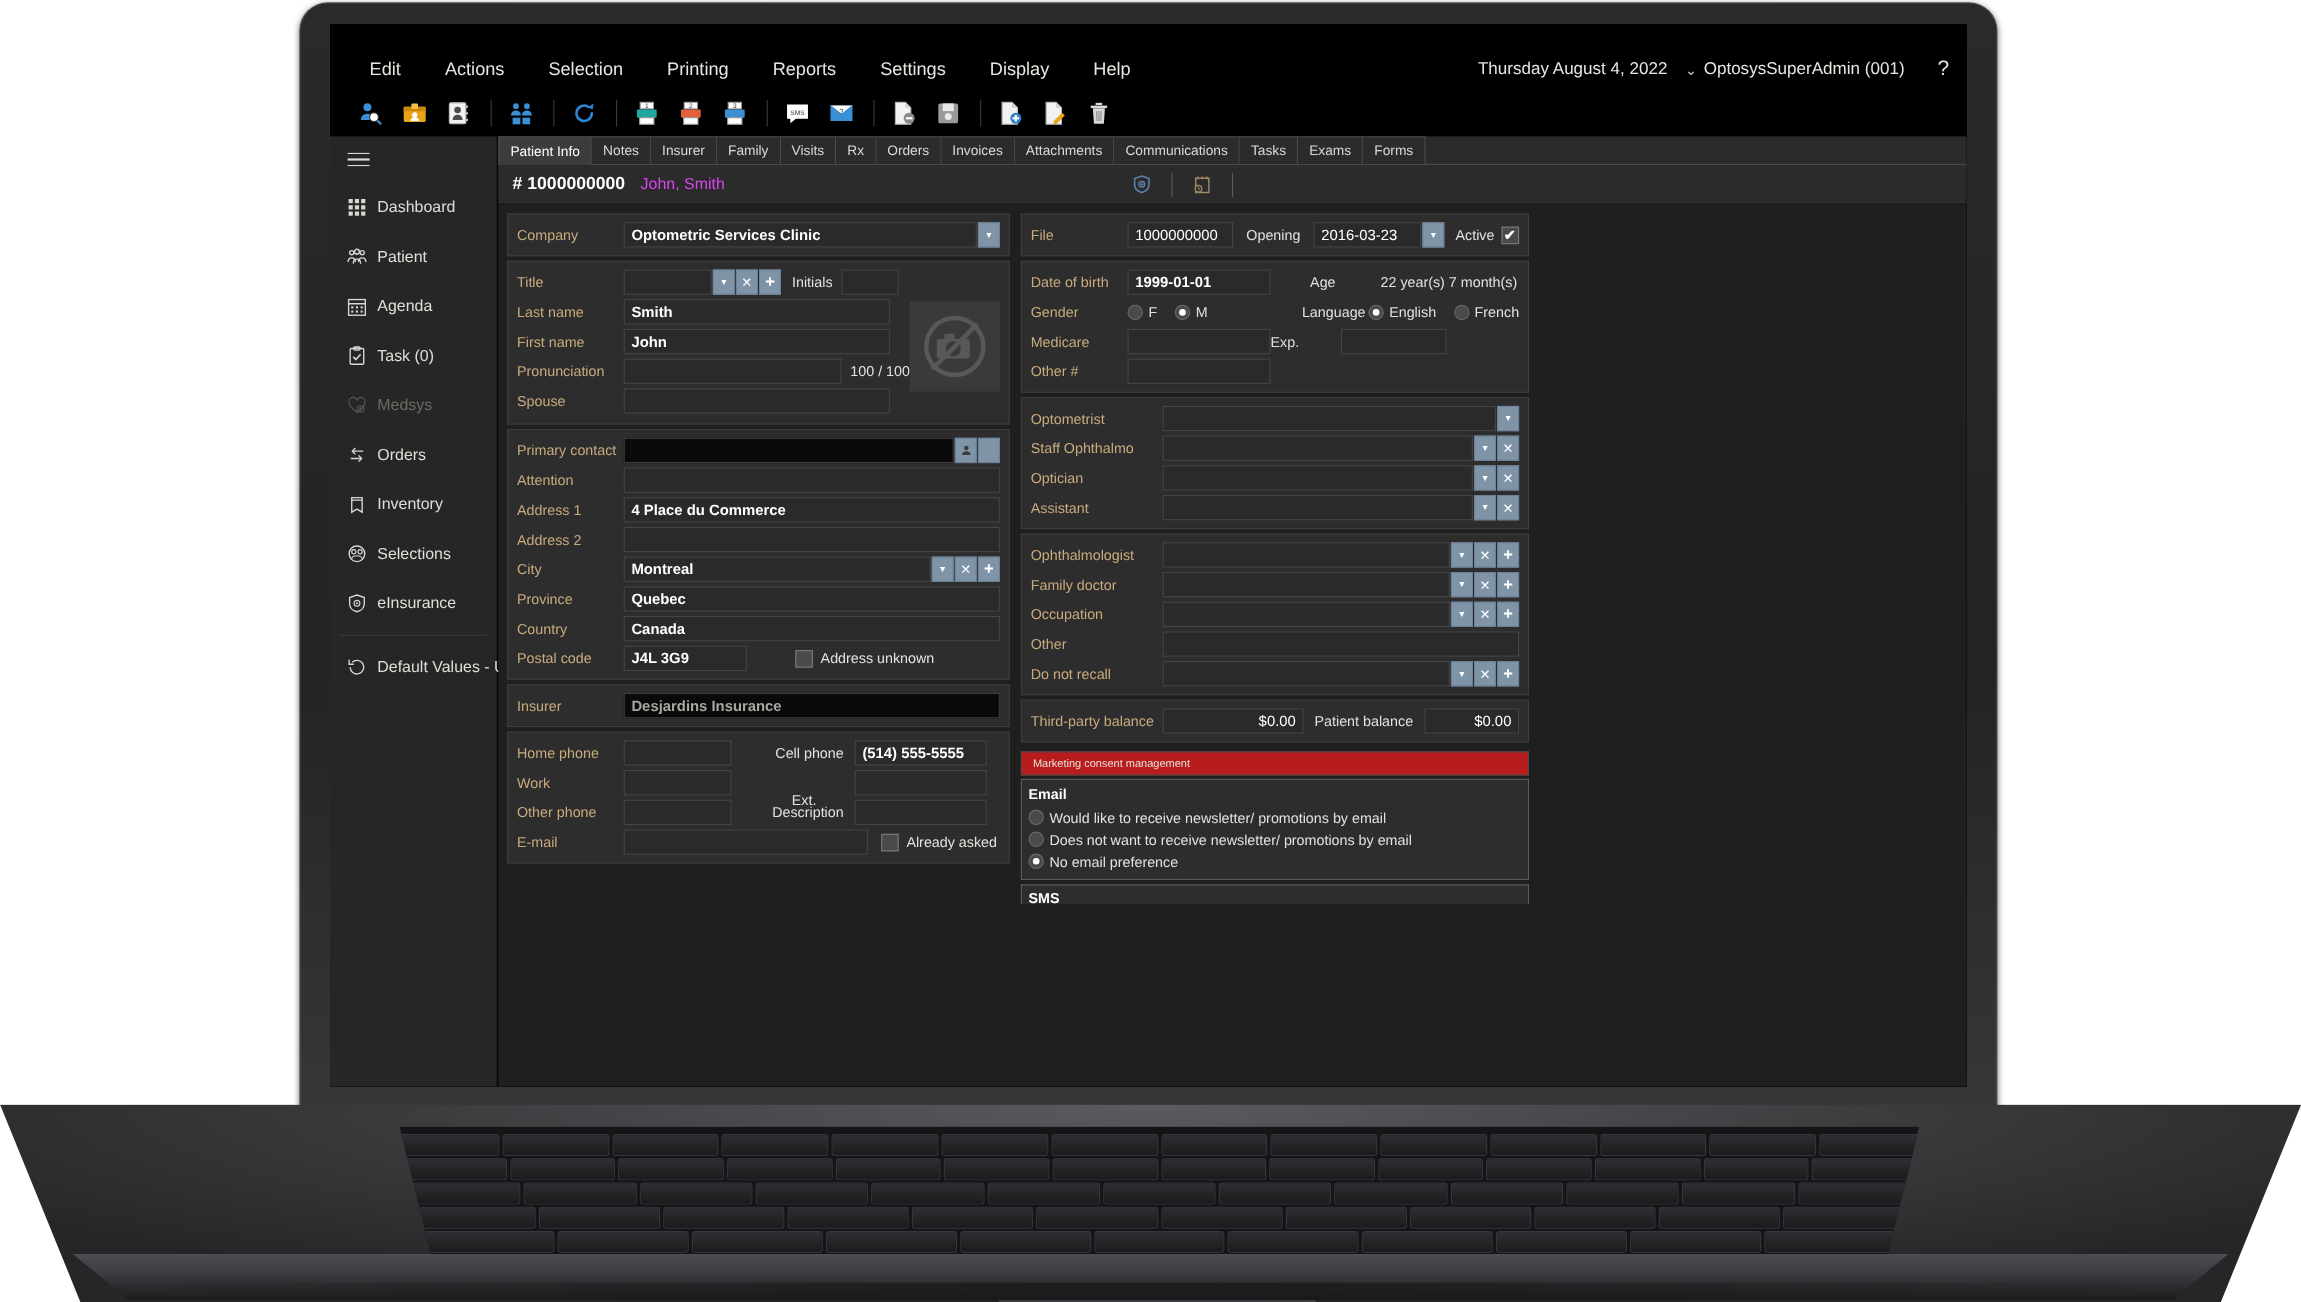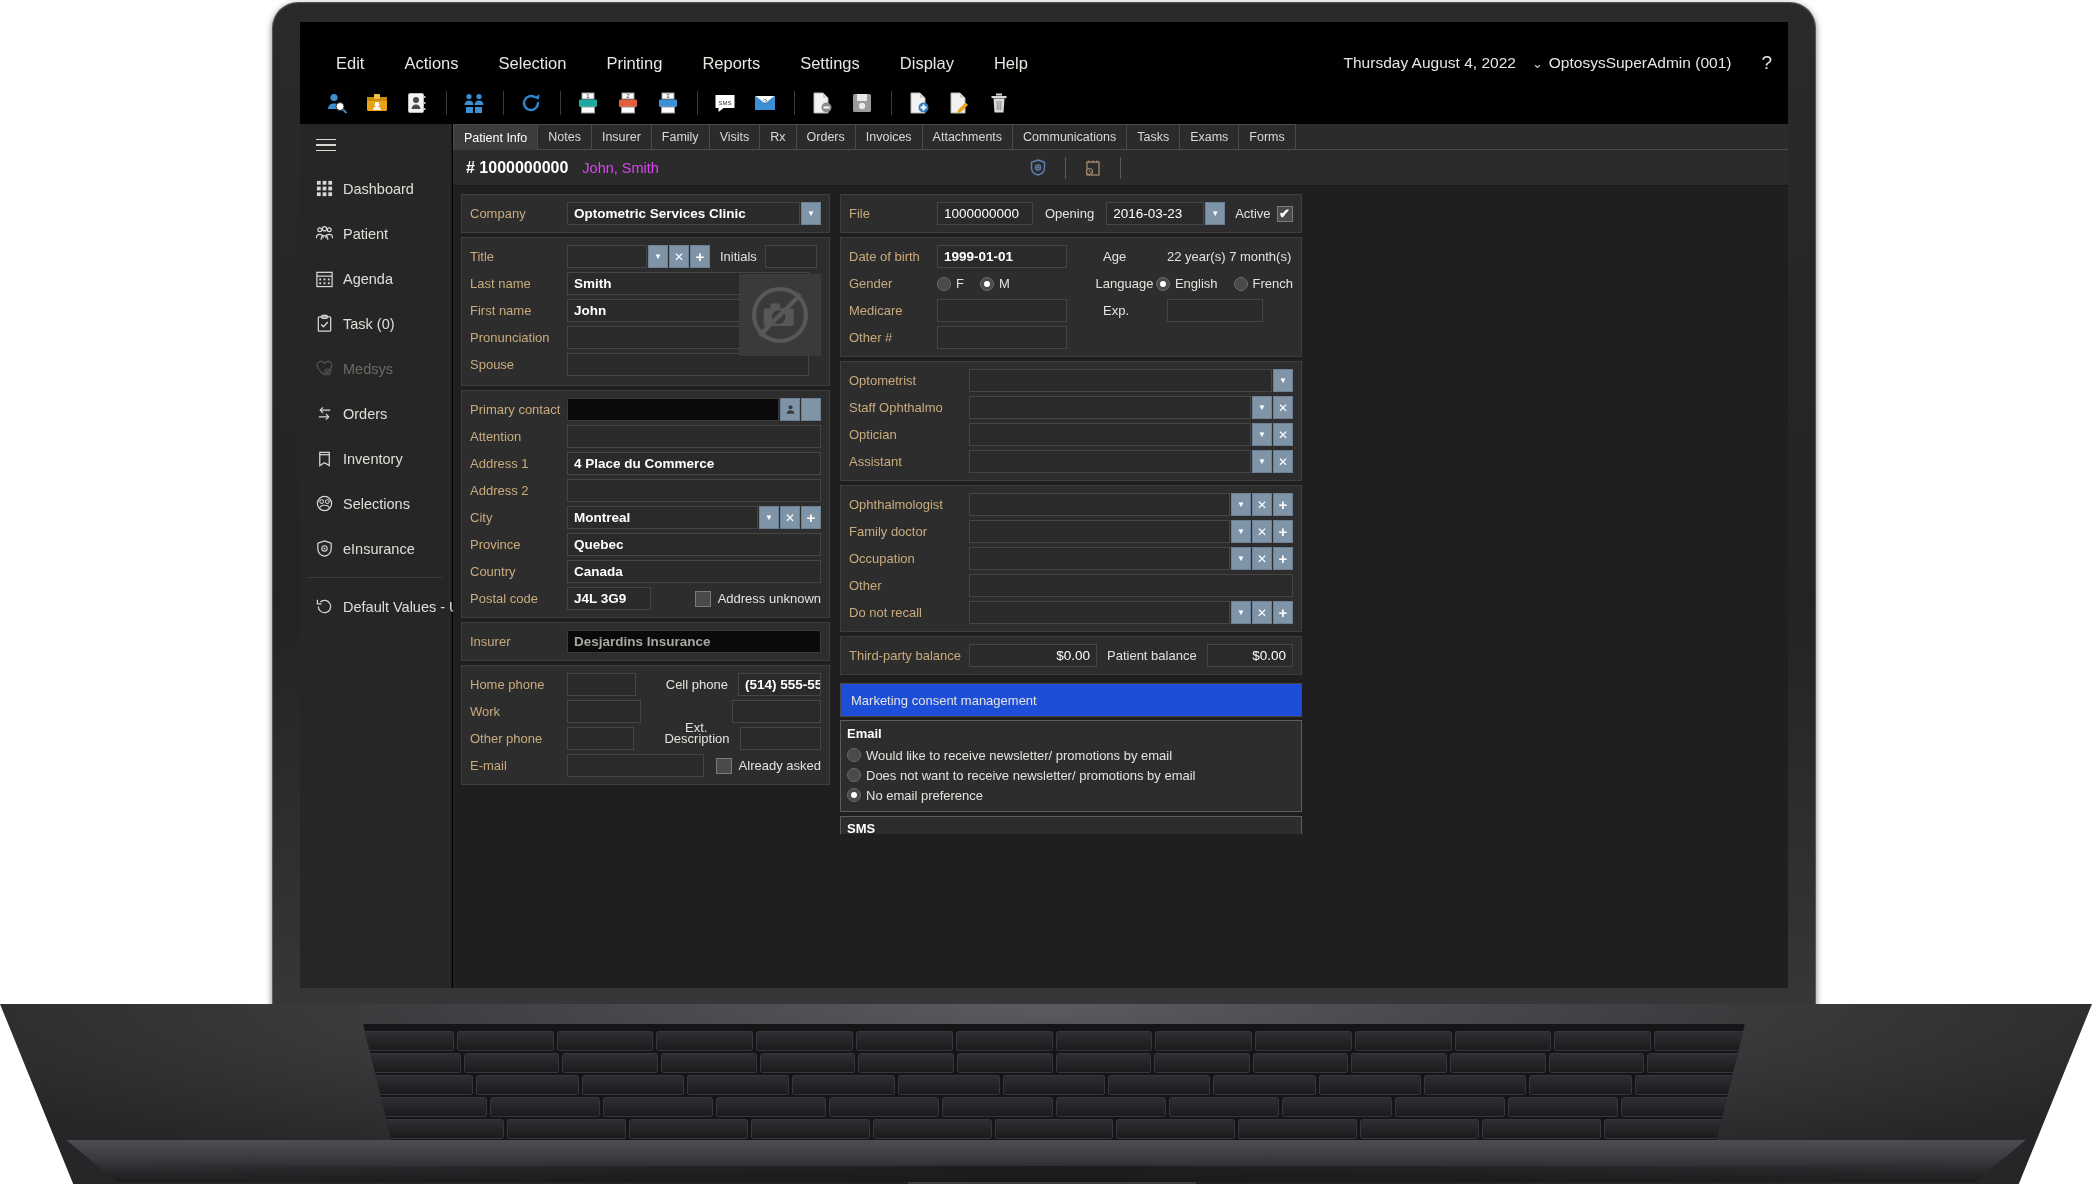--- a/index.html
+++ b/index.html
@@ -225,21 +225,21 @@
   
   #content {
     position: absolute; left: 153px; top: 164px;
     width: 1335px; height: 802px;
     background: #1f1f1f;
     display: flex;
     padding: 8px 8px 0 8px;
     gap: 10px;
   }
   .col { display: flex; flex-direction: column; gap: 4px; }
-  #left-col { width: 369px; }
+  #left-col { width: 457px; }
   #right-col { width: 462px; }
 
   .group {
     background: #2d2d2d;
     border: 1px solid #3e3e3e;
     padding: 6px 8px;
   }
   .row {
     display: flex; align-items: center;
     height: 25px;
@@ -307,26 +307,26 @@
   .chk.off { color: transparent; }
 
   #photo-box {
     position: absolute;
     width: 82px; height: 82px;
     background: #3a3a3a;
     right: 8px; top: 36px;
   }
 
   .section-title-bar {
-    background: #1d4ed8;
+    background: #b91c1c;
     border: 1px solid #4a4a4a;
-    height: 34px;
+    height: 22px;
     display: flex; align-items: center;
     padding-left: 10px;
-    font-size: 13px;
+    font-size: 10px;
     color: #e4e2dd;
   }
   .consent-box {
     background: #2d2d2d;
     border: 1px solid #5d5d5d;
     padding: 5px 6px 6px 6px;
     margin-top: 3px;
   }
   .consent-head {
     font-size: 13px; font-weight: bold; color: #ffffff; margin-bottom: 4px;
@@ -852,21 +852,21 @@
               </div>
               <div class="static-txt" style="margin-left:36px;width:64px">Language</div>
               <span class="radio on"></span>
               <span class="radio-lbl">English</span>
               <span class="radio"></span>
               <span class="radio-lbl" style="margin-right:0">French</span>
             </div>
             <div class="row">
               <div class="lbl" style="flex:0 0 88px">Medicare</div>
               <div class="fld" style="width:130px"></div>
-              <div class="static-txt" style="margin-left:36px;width:64px">Exp.</div>
+              <div class="static-txt" style="width:64px">Exp.</div>
               <div class="fld" style="width:96px"></div>
             </div>
             <div class="row">
               <div class="lbl" style="flex:0 0 88px">Other #</div>
               <div class="fld" style="width:130px"></div>
             </div>
           </div>
 
           <div class="group">
             <div class="row">

